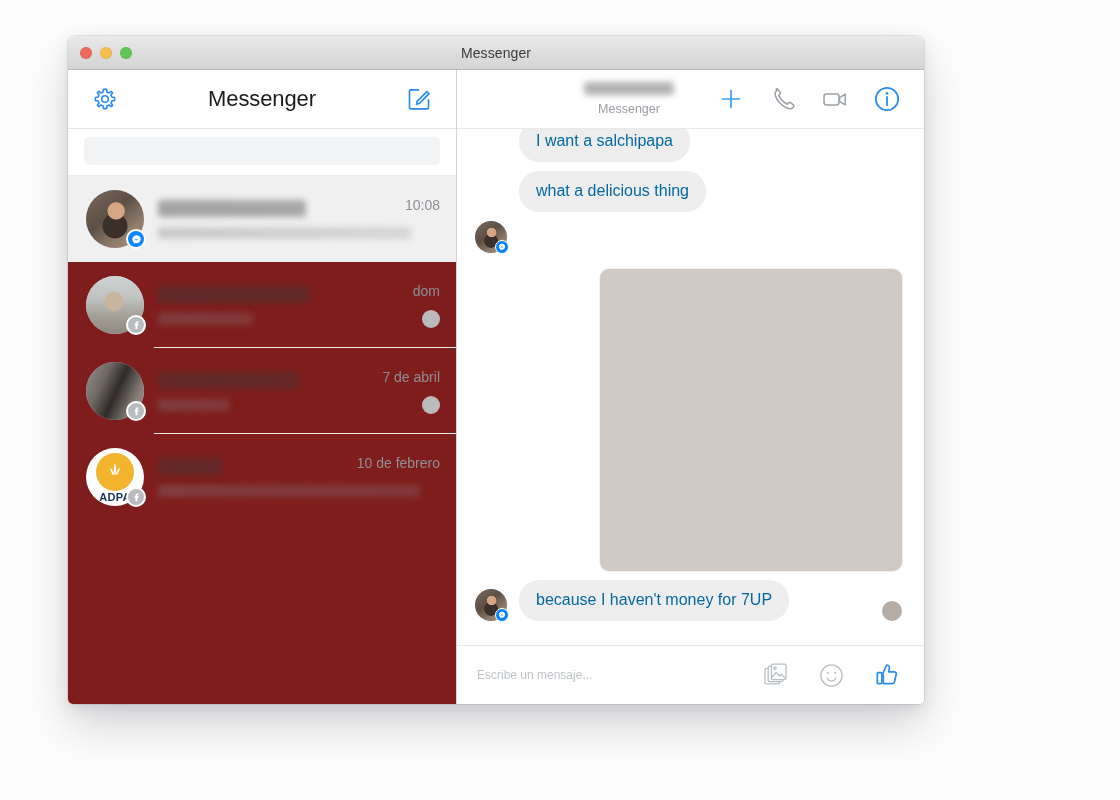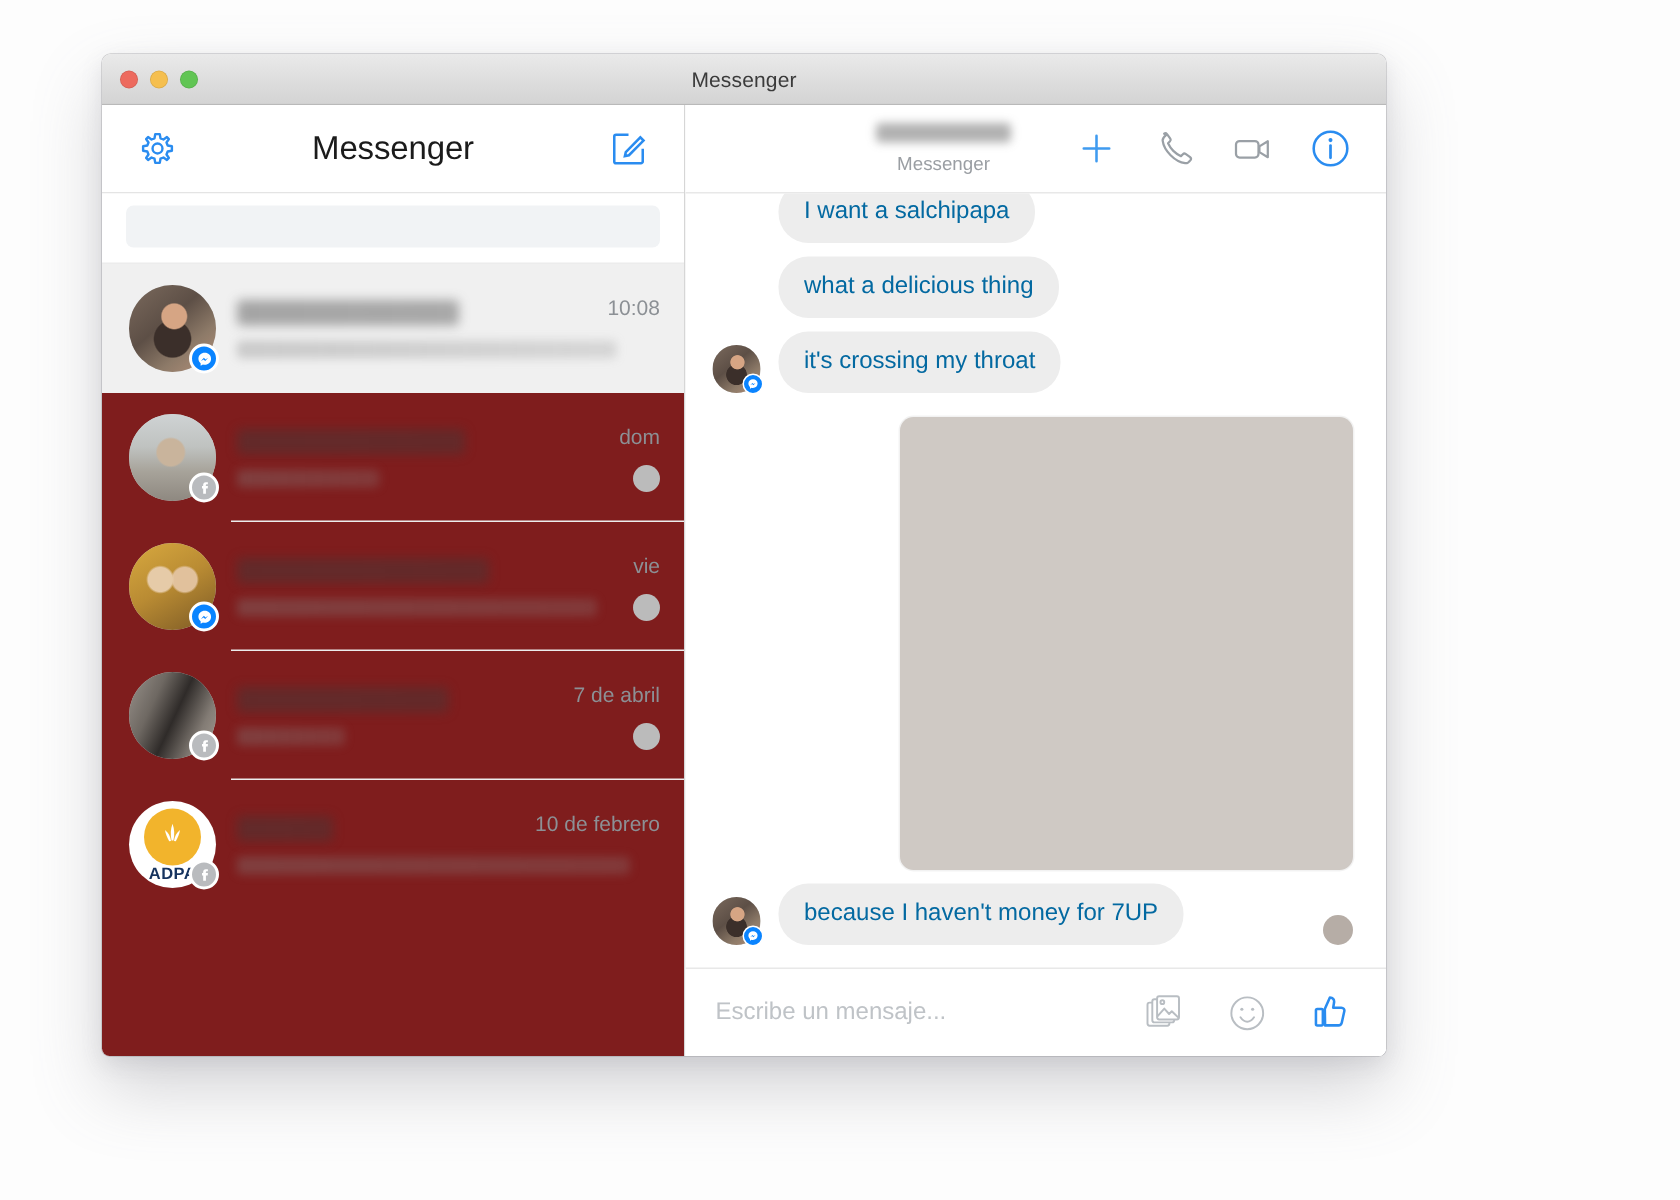--- a/index.html
+++ b/index.html
@@ -348,21 +348,21 @@
     border-top: 1px solid #e8e8e8;
     display: flex;
     align-items: center;
     padding: 0 22px 0 18px;
     background: #fff;
   }
   #composer-input {
     flex: 1 1 auto;
     border: none;
     outline: none;
-    font-size: 16px;
+    font-size: 12px;
     color: #2b2b2b;
     background: transparent;
     font-family: "Liberation Sans", sans-serif;
   }
   #composer-input::placeholder { color: #bfc3c7; }
   #composer-actions {
     display: flex;
     align-items: center;
     gap: 26px;
     flex: 0 0 auto;
@@ -523,43 +523,20 @@
             </div>
             <div class="conv-right">
               <div class="conv-time">dom</div>
               <div class="receipt">
                   <div class="av-art art-receipt-beach"></div>
                 </div>
             </div>
             <div class="row-sep"></div>
           </div>
 
-          <div class="conv-row">
-            <div class="avatar-wrap">
-              <div class="avatar">
-                  <div class="av-art art-two-women"></div>
-                </div>
-              <div class="badge messenger">
-                <svg width="11" height="11" viewBox="0 0 12 12">
-                    <path d="M6 1.3C3.4 1.3 1.4 3.2 1.4 5.6c0 1.3.6 2.5 1.6 3.3v1.8l1.7-.9c.4.1.8.2 1.3.2 2.6 0 4.6-1.9 4.6-4.4S8.6 1.3 6 1.3z M3.2 7.2l2.2-2.3 1.1 1.2 2-1.2-2.2 2.3-1.1-1.1z" fill="#fff"></path>
-                  </svg>
-              </div>
-            </div>
-            <div class="conv-main">
-              <div class="conv-name" style="width:168px"></div>
-              <div class="conv-preview" style="width:240px"></div>
-            </div>
-            <div class="conv-right">
-              <div class="conv-time">vie</div>
-              <div class="receipt">
-                  <div class="av-art art-receipt-gold"></div>
-                </div>
-            </div>
-            <div class="row-sep"></div>
-          </div>
 
           <div class="conv-row">
             <div class="avatar-wrap">
               <div class="avatar">
                   <div class="av-art art-dancer"></div>
                 </div>
               <div class="badge facebook">
                 <svg width="11" height="11" viewBox="0 0 12 12">
                     <path d="M6.8 4.3V3.6c0-.35.25-.45.42-.45h1.05V1.6H6.82c-1.6 0-1.97 1.2-1.97 1.96v.74H4v1.8h.86V10h2.0V6.1h1.3l.06-.71.1-1.09z" fill="#fff"></path>
                   </svg>
@@ -663,21 +640,20 @@
                 <div class="avatar">
                     <div class="av-art art-man-phone"></div>
                   </div>
                 <div class="badge messenger">
                   <svg width="8" height="8" viewBox="0 0 12 12">
                       <path d="M6 1.3C3.4 1.3 1.4 3.2 1.4 5.6c0 1.3.6 2.5 1.6 3.3v1.8l1.7-.9c.4.1.8.2 1.3.2 2.6 0 4.6-1.9 4.6-4.4S8.6 1.3 6 1.3z M3.2 7.2l2.2-2.3 1.1 1.2 2-1.2-2.2 2.3-1.1-1.1z" fill="#fff"></path>
                     </svg>
                 </div>
               </div>
             </div>
-            <div class="bubble">it's crossing my throat</div>
           </div>
 
           <div class="media-row">
             <div class="media">
               <div class="av-art art-gif"></div>
             </div>
           </div>
 
           <div class="msg-row">
             <div class="msg-avatar-slot">

